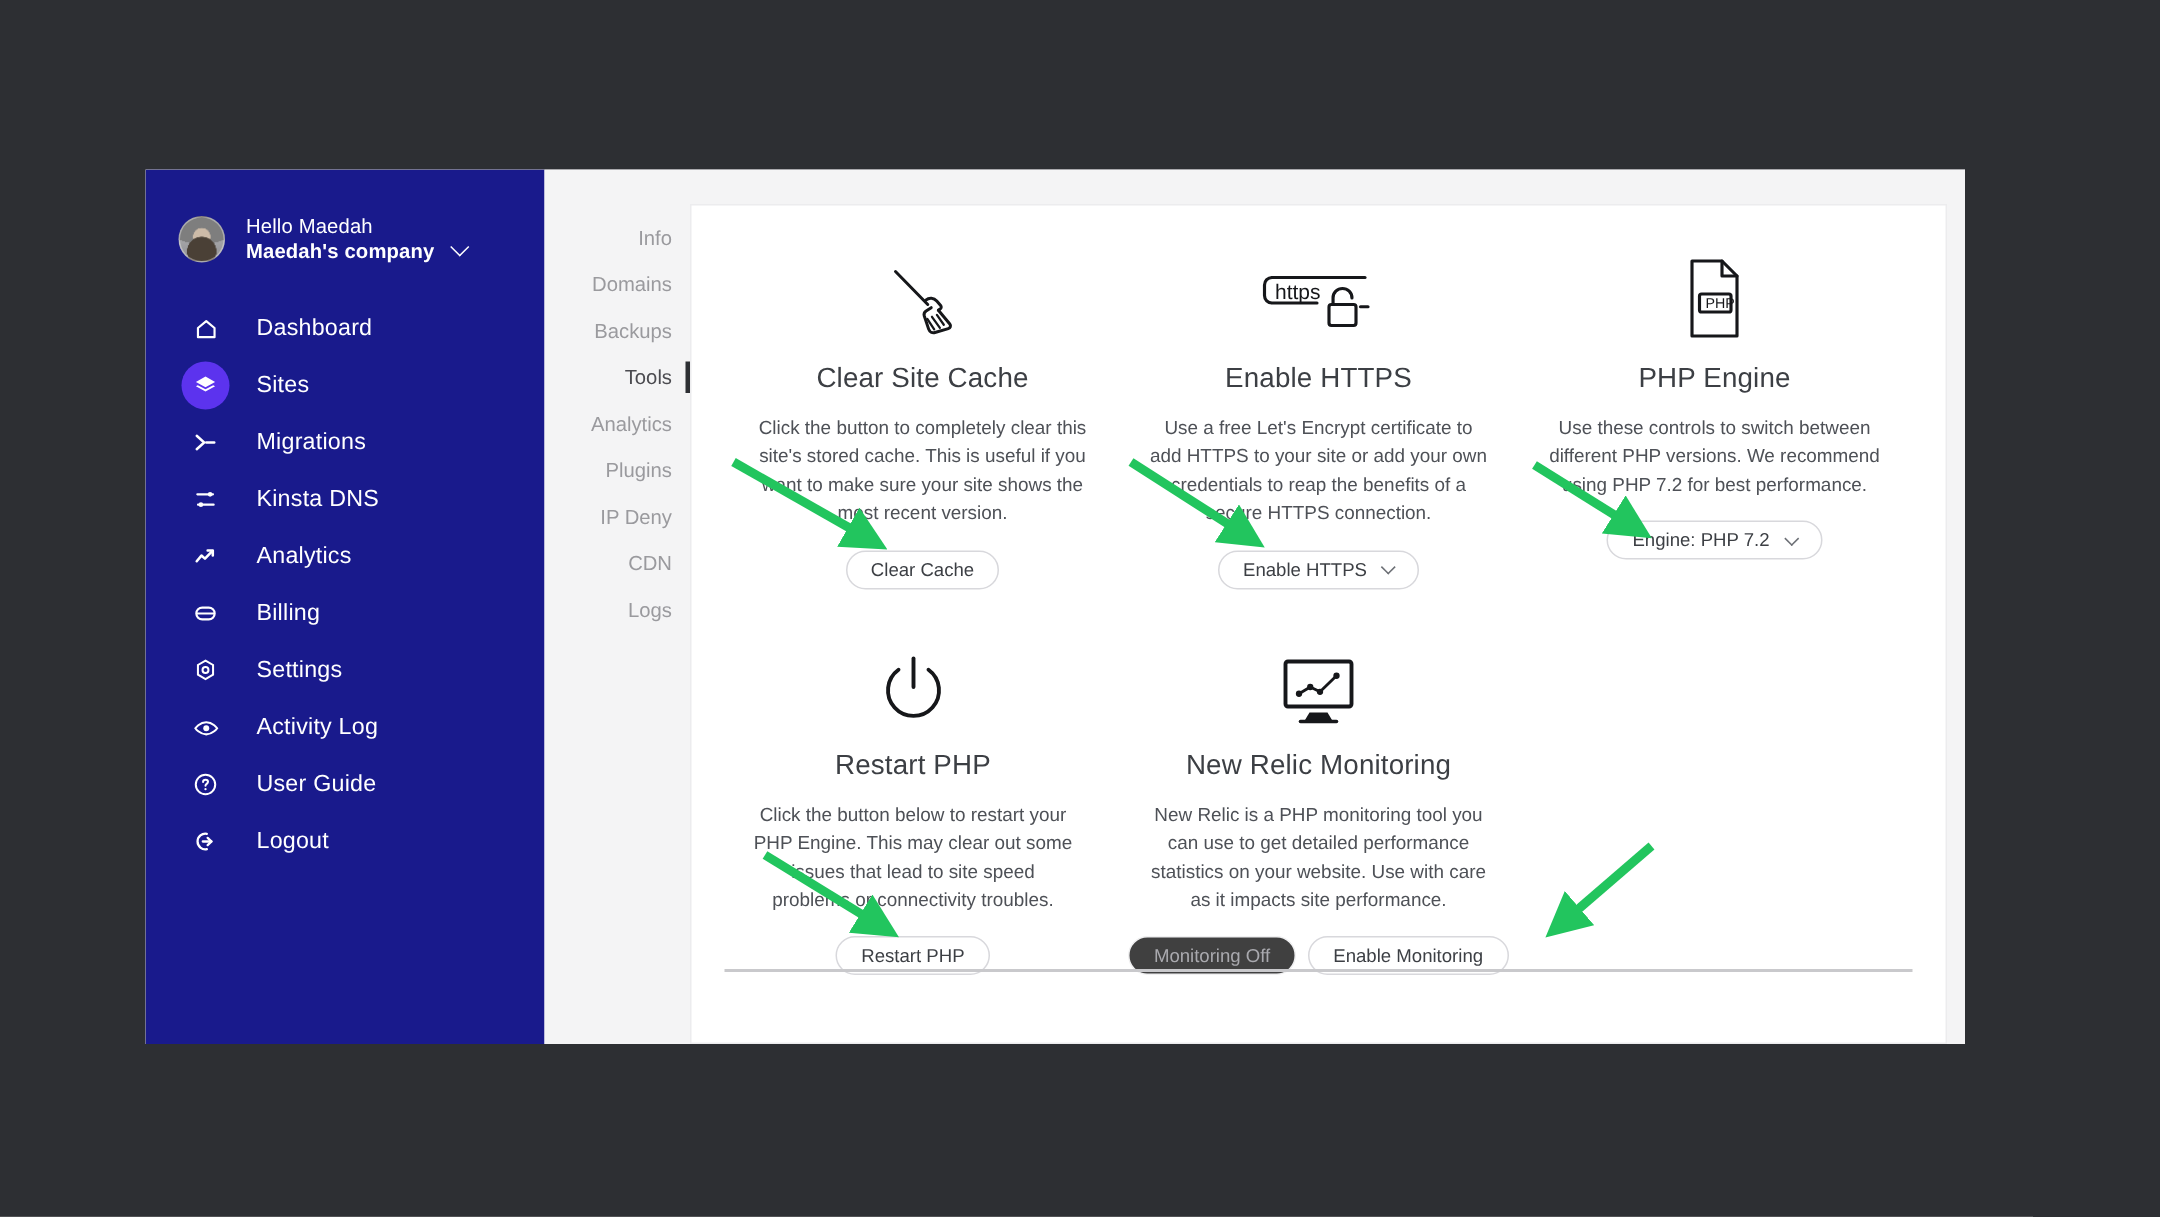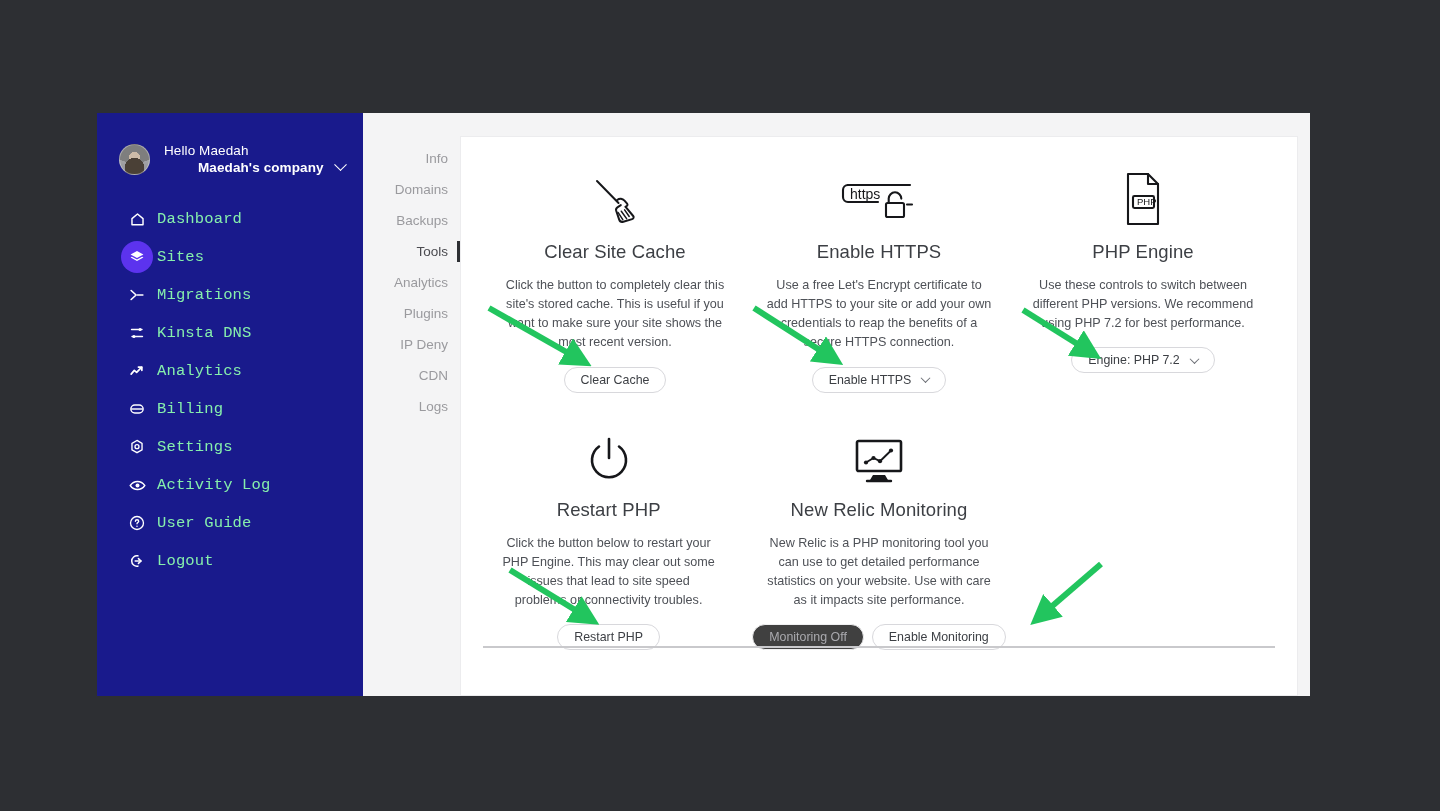--- a/index.html
+++ b/index.html
@@ -69,21 +69,20 @@
     font-size: 13.5px;
     font-weight: 400;
     letter-spacing: .1px;
   }
   .user-company-row { display: flex; align-items: center; gap: 12px; }
   .user-company {
     color: #ffffff;
     font-size: 13.5px;
     font-weight: 700;
     letter-spacing: .1px;
-    margin-left: 34px;
   }
   .caret-down {
     width: 9px; height: 9px;
     border-right: 1.6px solid #fff;
     border-bottom: 1.6px solid #fff;
     transform: rotate(45deg) translate(-2px,-2px);
     display: inline-block;
   }
 
   .nav { margin-top: 6px; }
@@ -99,25 +98,25 @@
   .nav-icon {
     width: 28px; height: 28px;
     flex: 0 0 28px;
     display: flex; align-items: center; justify-content: center;
     color: #ffffff;
     position: relative;
     z-index: 2;
   }
   .nav-icon svg { display:block; }
   .nav-label {
-    margin-left: 6px;
-    color: #86efac;
+    margin-left: 20px;
+    color: #ffffff;
     font-size: 15.5px;
     letter-spacing: .15px;
-    position: relative; z-index: 2; font-family: Liberation Mono, monospace;
+    position: relative; z-index: 2;
   }
   .nav-item.active .nav-icon::before {
     content: "";
     position: absolute;
     left: 50%; top: 50%;
     width: 32px; height: 32px;
     margin-left: -16px; margin-top: -16px;
     background: #5c33ee;
     border-radius: 50%;
     z-index: -1;

